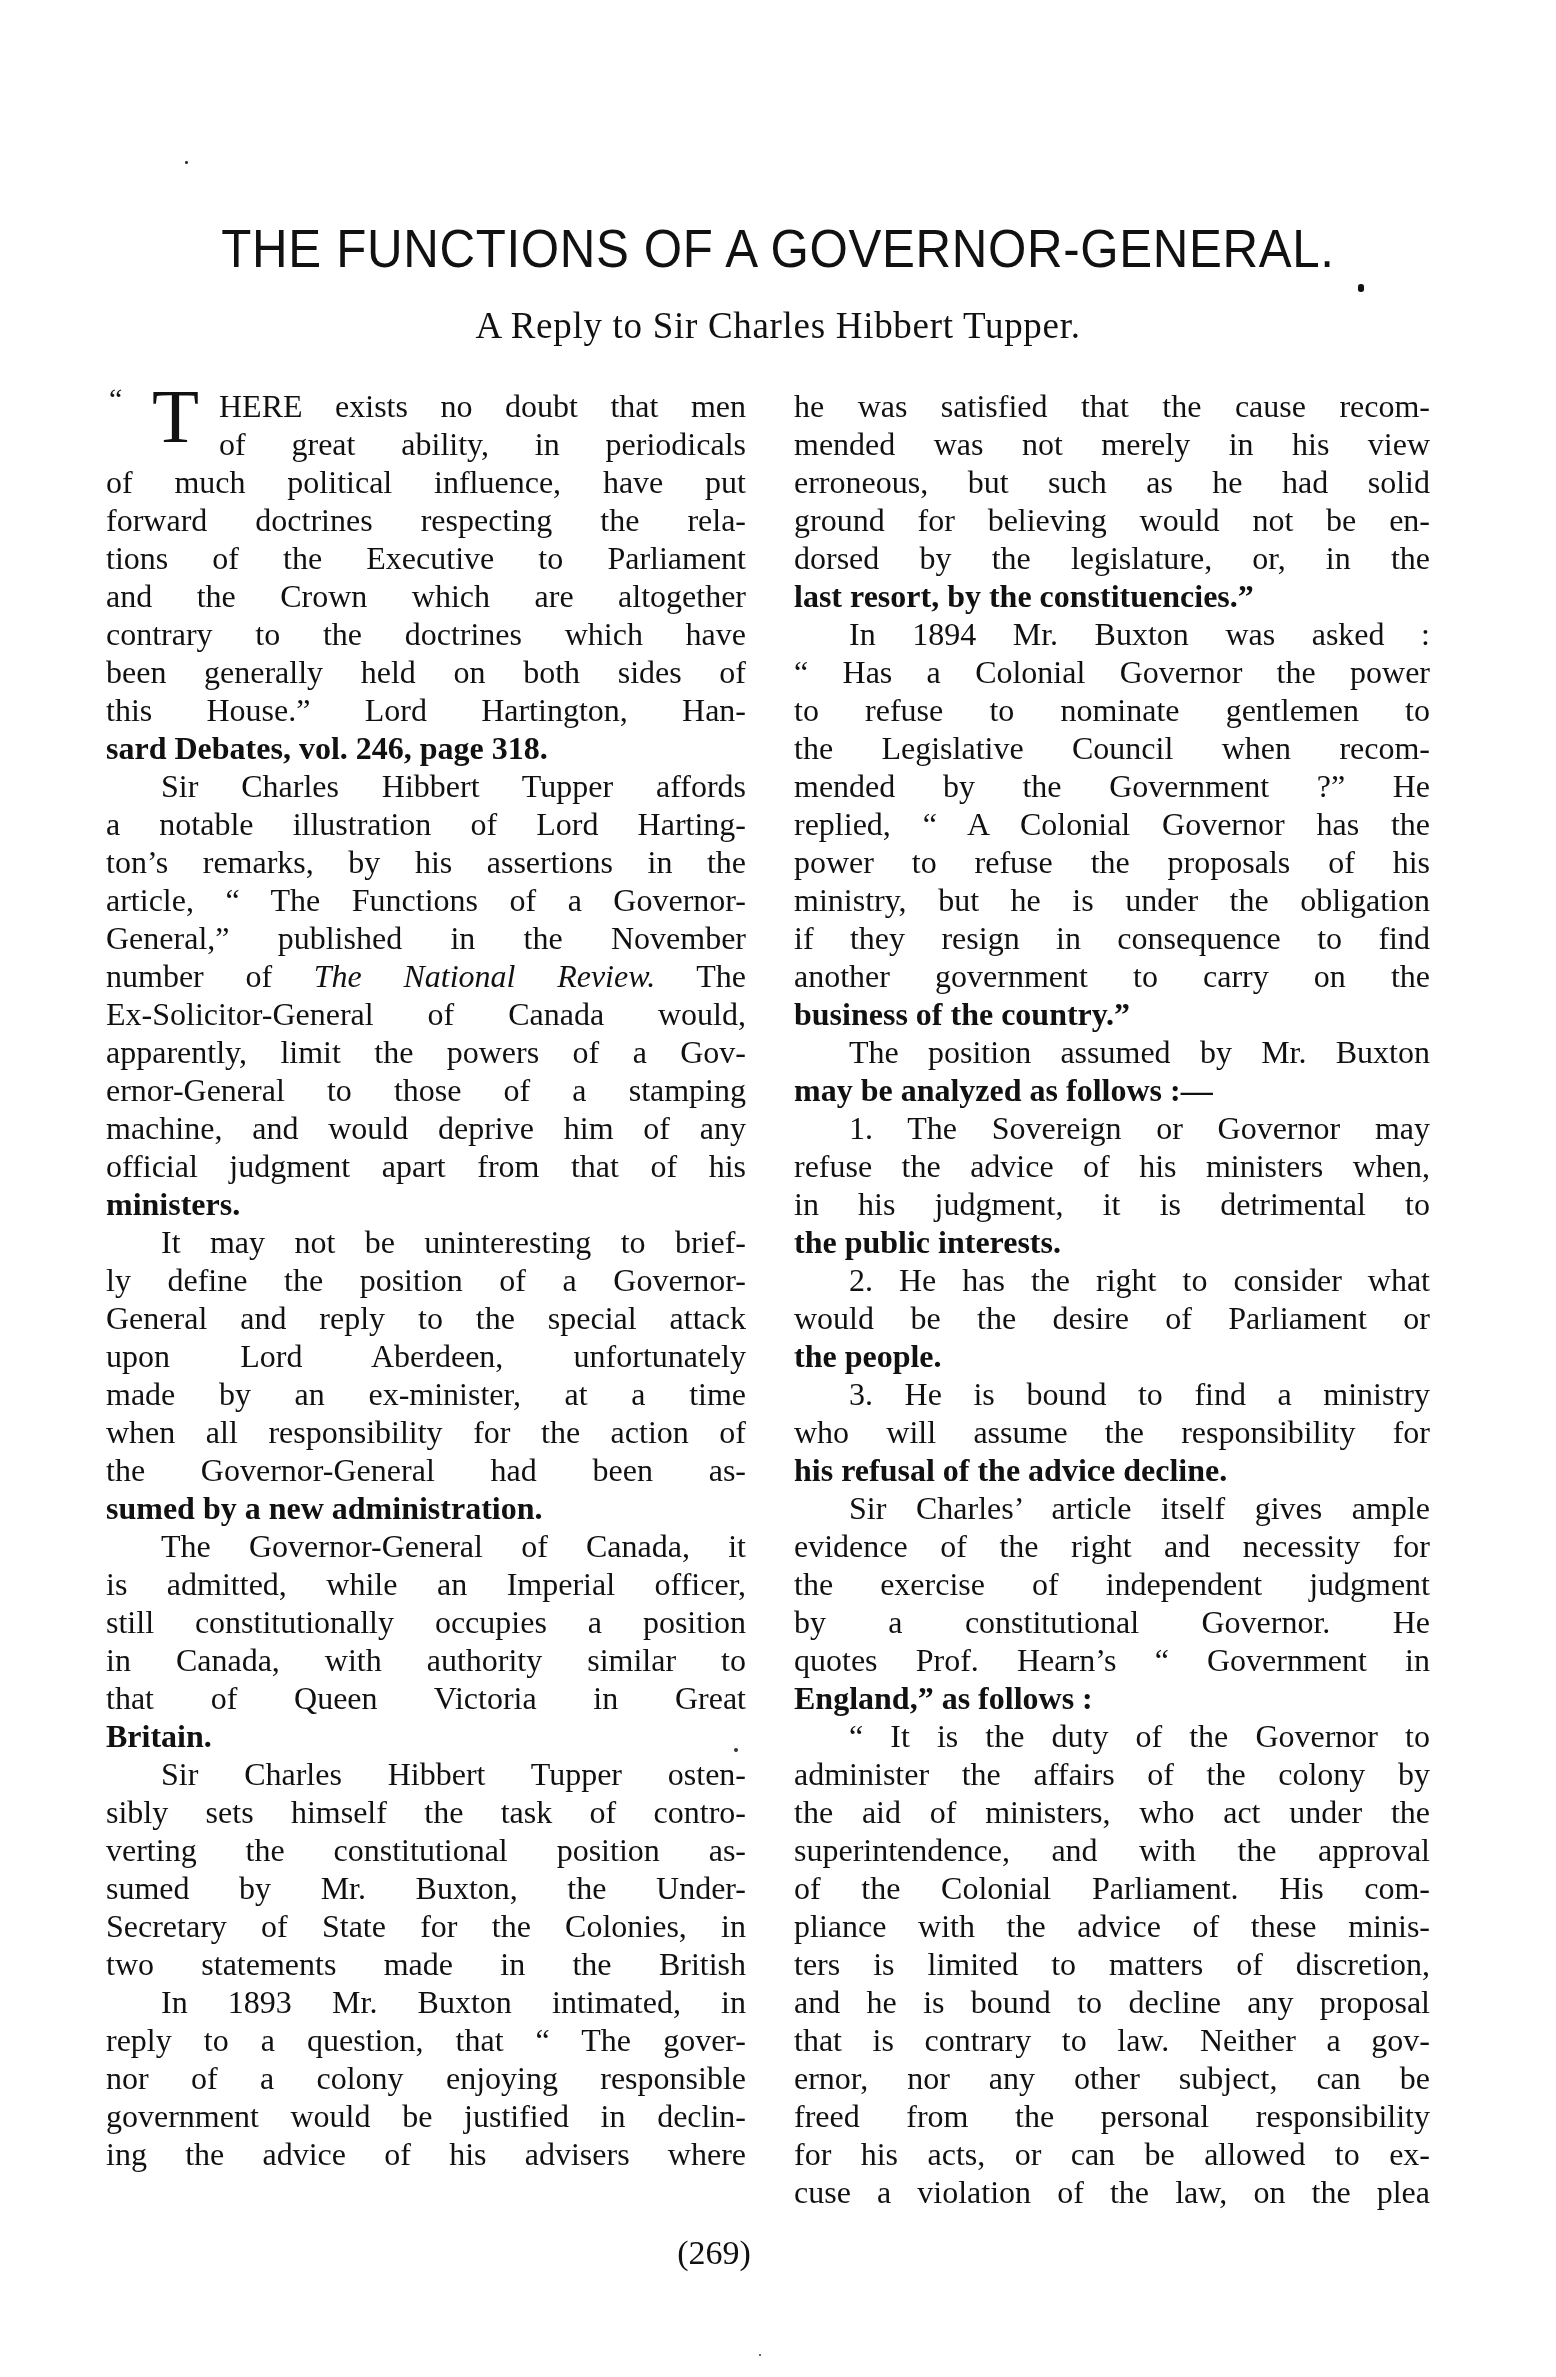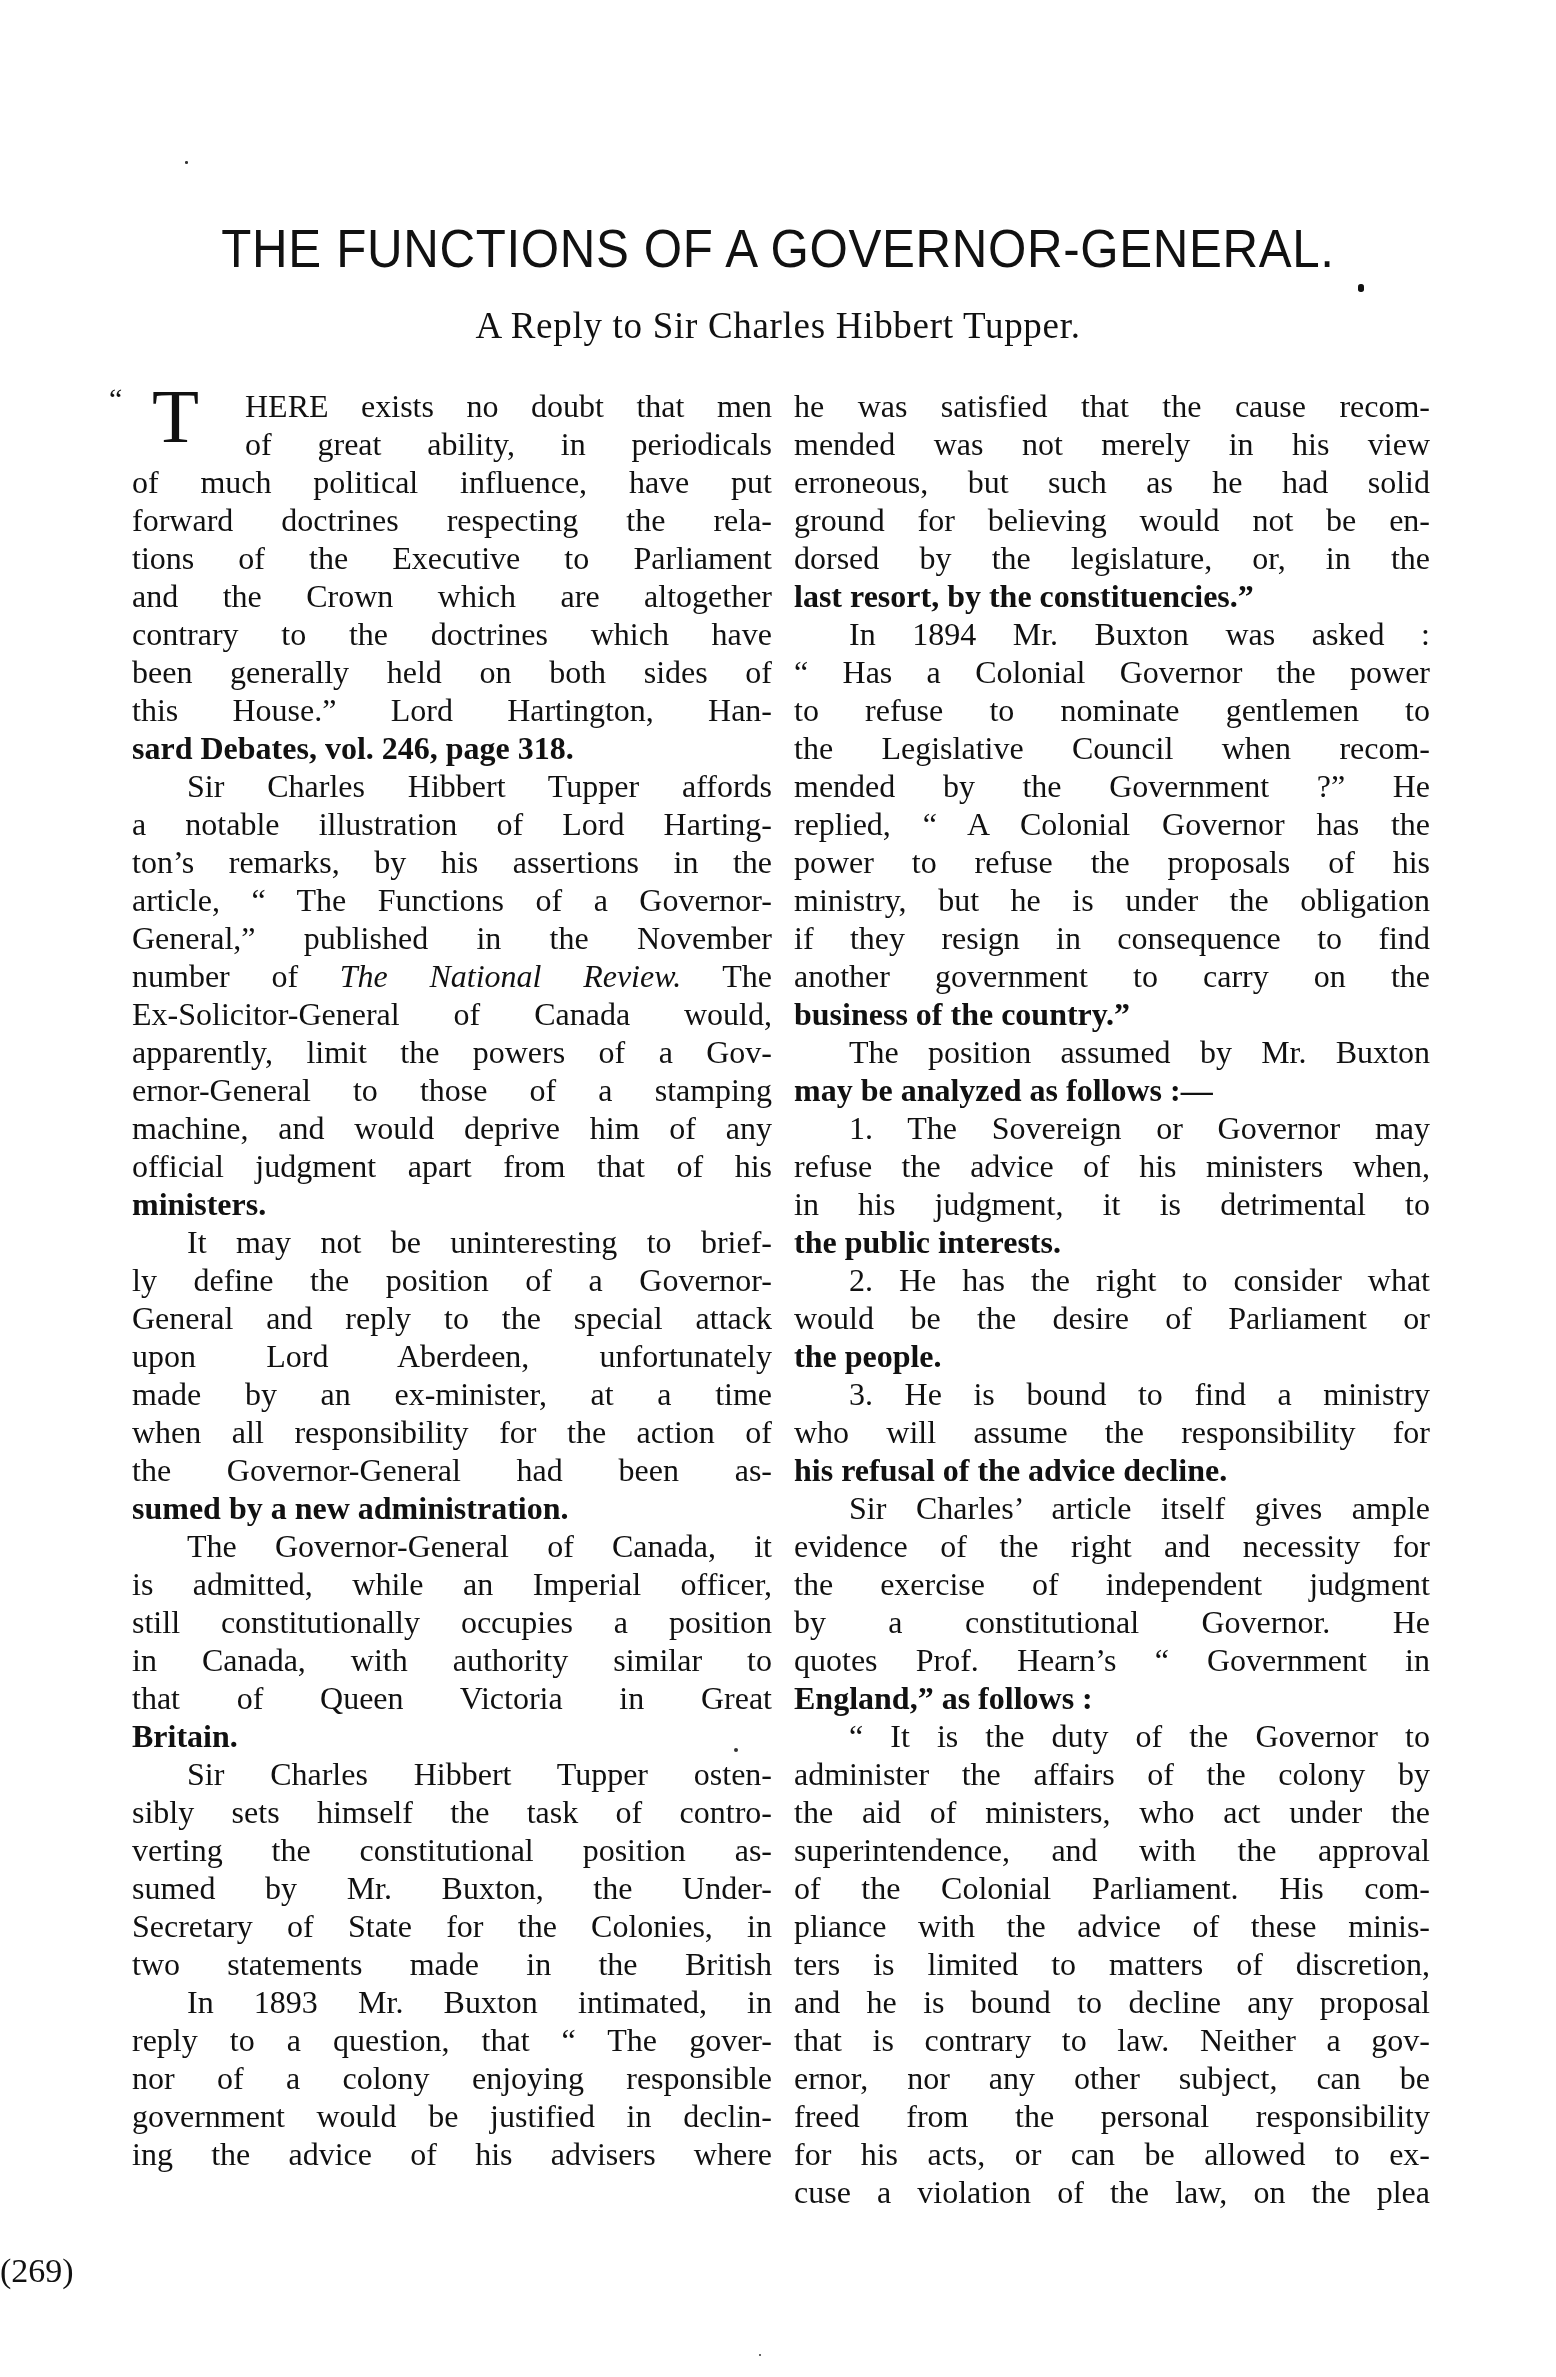--- a/index.html
+++ b/index.html
@@ -17,40 +17,40 @@
     position: absolute; left: 1358px; top: 284px; width: 5.5px; height: 8.2px;
     background: #111; border-radius: 2.7px;
   }
   .subtitle {
     position: absolute; left: 0; width: 1556px; top: 302px; text-align: center;
     font-size: 37px; line-height: 48px; letter-spacing: 0.7px;
   }
   .col {
     position: absolute; top: 387px; font-size: 32px; line-height: 38px;
   }
-  .col-left { left: 106px; width: 640px; margin-left: 26px; }
+  .col-left { left: 106px; width: 640px; }
   .col-right { left: 794px; width: 636px; }
   .line {
     display: block; white-space: nowrap; text-align: justify; text-align-last: justify;
     height: 38px; overflow: visible;
   }
   .line.last { text-align-last: left; font-weight: bold; }
   .line.indent { padding-left: 55px; }
   .line.indent-dc { padding-left: 113px; }
   .it { font-style: italic; }
   .dropcap-quote {
     position: absolute; left: 109px; top: 380px; font-size: 30px; line-height: 38px;
   }
   .dropcap {
     position: absolute; left: 152px; top: 375px; font-size: 77px; line-height: 82px;
     font-family: "Liberation Serif", serif;
   }
   .page-number {
-    position: absolute; left: 0; width: 1428px; top: 2232px; text-align: left;
-    font-size: 34px; line-height: 41px; margin-top: 18px;
+    position: absolute; left: 0; width: 1428px; top: 2232px; text-align: center;
+    font-size: 34px; line-height: 41px;
   }
   .speck { position: absolute; background: #333; border-radius: 50%; }
 </style>
 </head>
 <body>
 
 <div class="title">THE FUNCTIONS OF A GOVERNOR-GENERAL.</div>
 <div class="title-dot"></div>
 <div class="subtitle">A Reply to Sir Charles Hibbert Tupper.</div>
 

